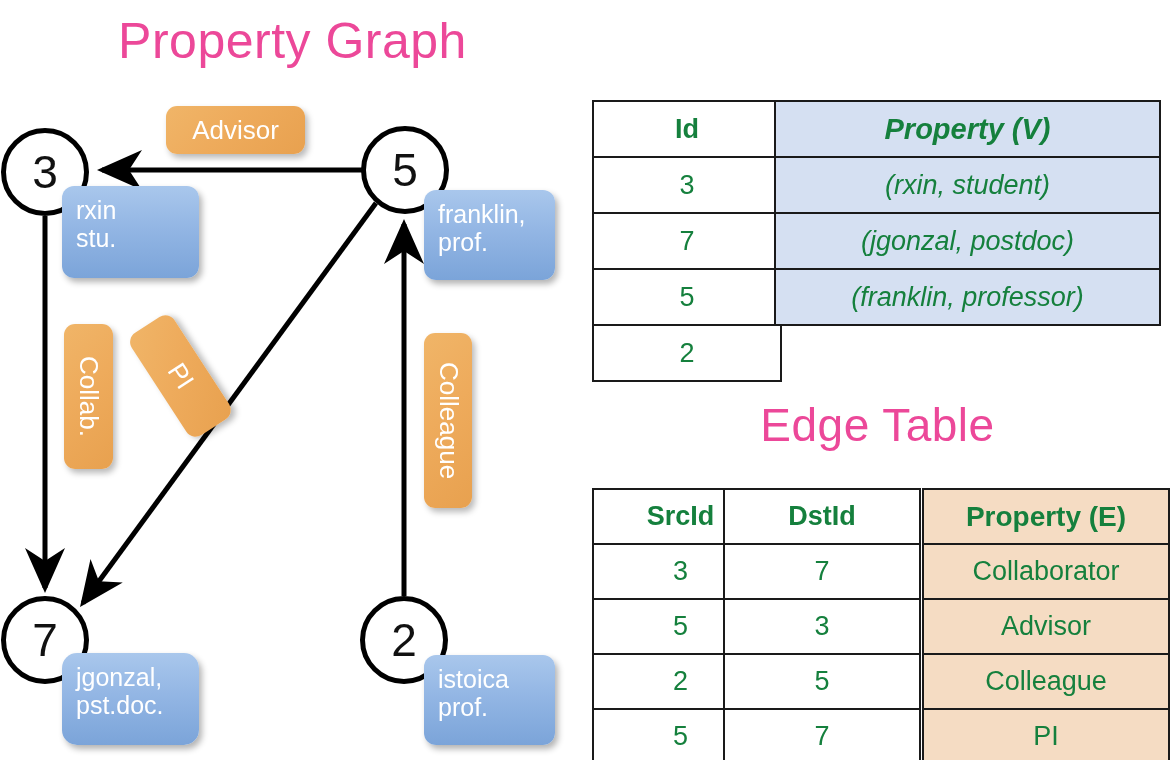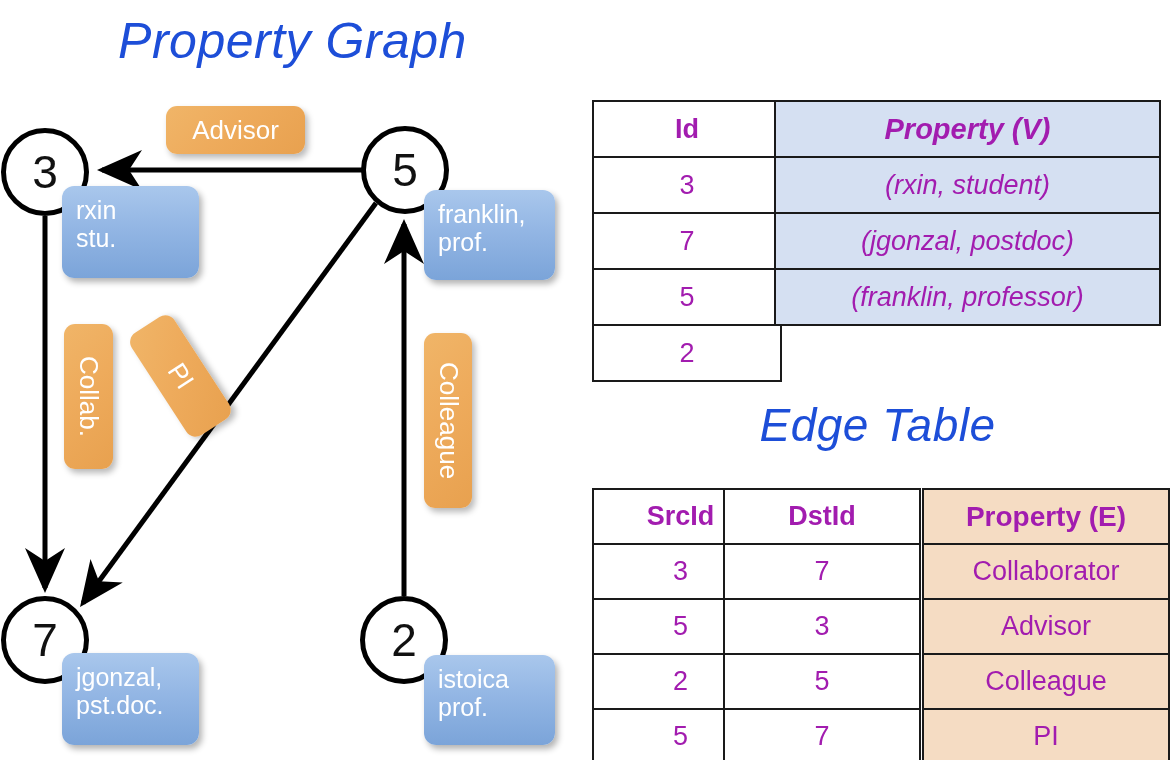--- a/index.html
+++ b/index.html
@@ -6,24 +6,23 @@
   body{width:1170px;height:760px;position:relative;overflow:hidden;
        font-family:"Liberation Sans","DejaVu Sans",sans-serif;color:#000;}
 
   .panel{position:absolute;}
 
   
   .title{
     position:absolute;
     font-family:"Liberation Sans","DejaVu Sans",sans-serif;
     font-weight:300;
-    color:#1d4ed8;
+    color:#ec4899;
     white-space:nowrap;
     letter-spacing:.5px;
-    font-style:italic;
   }
   #graph-title{left:0;top:12px;width:585px;text-align:center;font-size:50px;}
   #vertex-title{left:585px;top:10px;width:585px;text-align:center;font-size:46px;}
   #edge-title{left:585px;top:398px;width:585px;text-align:center;font-size:46px;}
 
   
   #graph-svg{position:absolute;left:0;top:0;width:585px;height:760px;}
 
   .node{
     position:absolute;
@@ -65,21 +64,21 @@
   }
   .eprop.vert{writing-mode:vertical-rl;}
 
   
   .tbl{position:absolute;border-collapse:collapse;}
   .tbl td,.tbl th{
     border:2.5px solid #1a1a1a;
     text-align:center;
     font-family:"Liberation Sans","DejaVu Sans",sans-serif;
     font-weight:400;
-    color:#a21caf;
+    color:#15803d;
     padding:0;
     line-height:1;
   }
   .tbl th{font-weight:700;}
 
   .idcol td,.idcol th{width:186px;height:54px;font-size:27px;background:#fff;}
   .idcol th{font-size:27px;}
   .propcol td,.propcol th{width:383px;height:54px;font-size:27px;background:#d5e0f2;}
   .propcol th{font-size:29px;}
 
@@ -125,21 +124,21 @@
   </div>
 
   <div class="vprop" style="left:62px;top:186px;width:137px;height:92px;">
     <div>rxin</div>
     <div>stu.</div>
   </div>
   <div class="vprop" style="left:424px;top:190px;width:131px;height:90px;">
     <div>franklin,</div>
     <div>prof.</div>
   </div>
-  <div class="vprop" style="left:62px;top:653px;width:137px;height:92px;">
+  <div class="vprop" style="left:62px;top:653px;width:137px;height:92px;border-radius:15px;">
     <div>jgonzal,</div>
     <div>pst.doc.</div>
   </div>
   <div class="vprop" style="left:424px;top:655px;width:131px;height:90px;">
     <div>istoica</div>
     <div>prof.</div>
   </div>
 
   <div class="eprop" style="left:166px;top:106px;width:139px;height:48px;">
     <span>Advisor</span>

